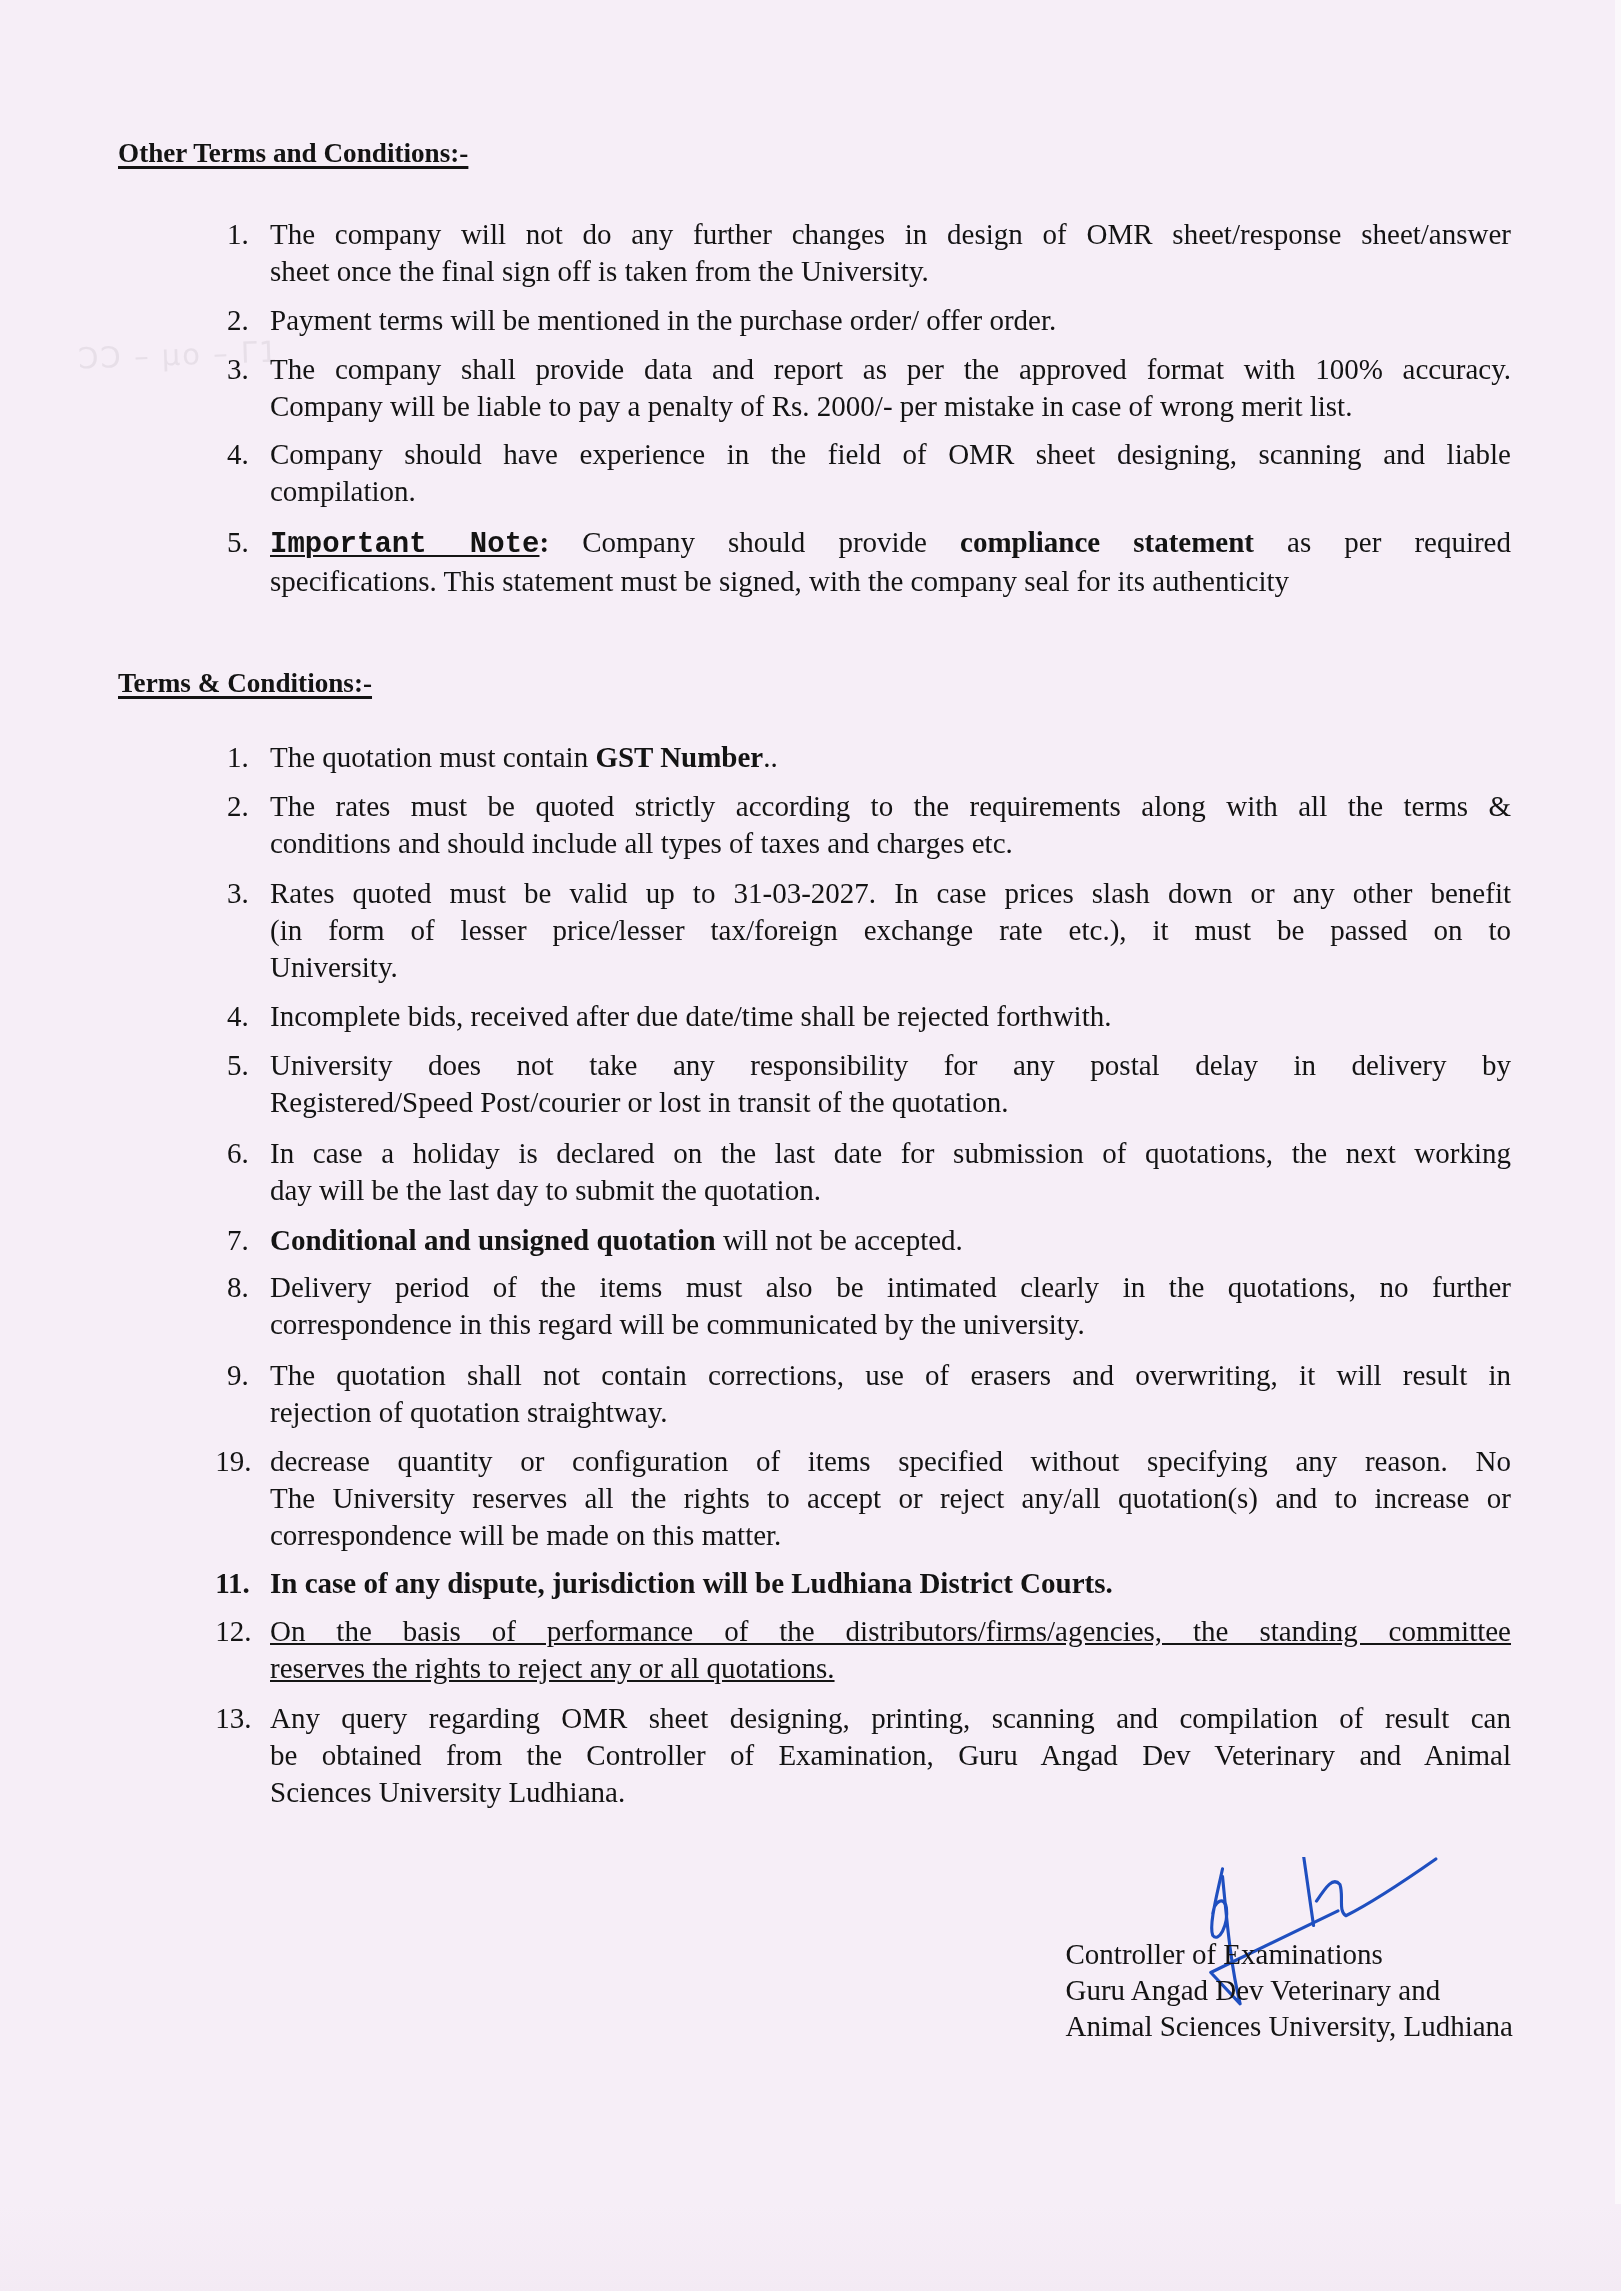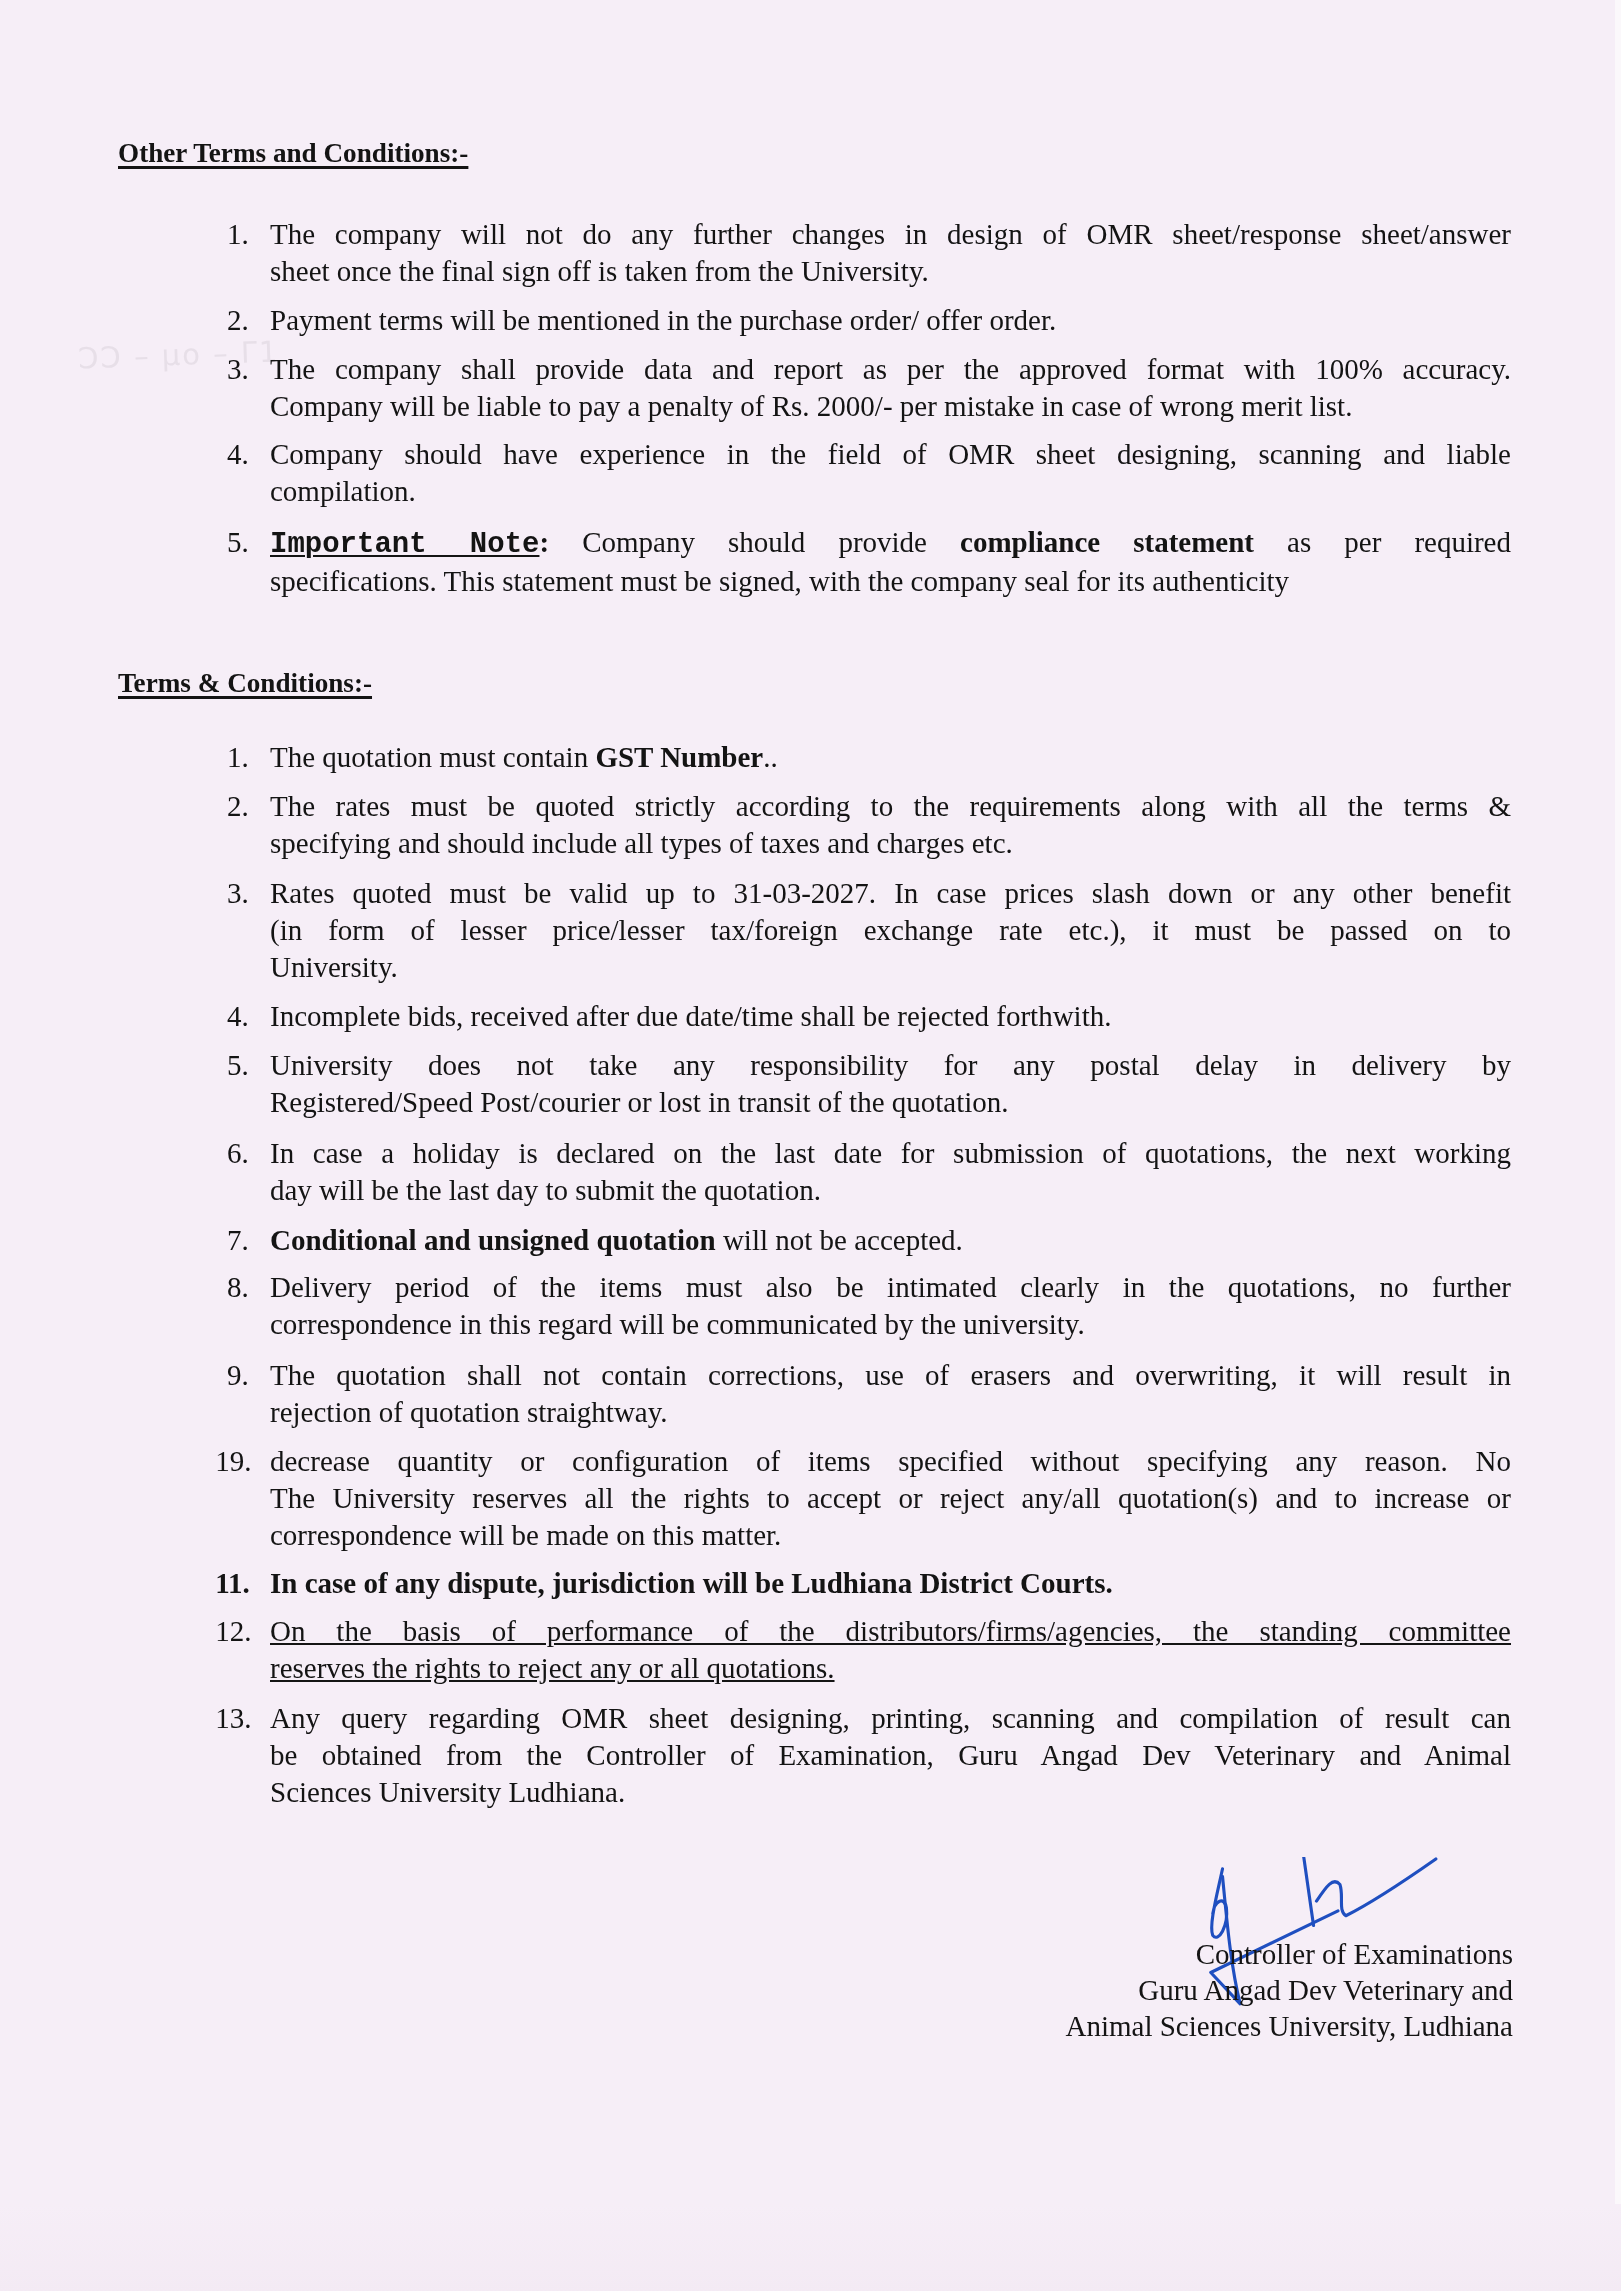--- a/index.html
+++ b/index.html
@@ -20,21 +20,21 @@
     transform: scaleX(0.97); transform-origin: left center;
   }
   .item { position: absolute; left: 227px; width: 1284px; font-size: 29px; line-height: 37px; }
   .item .num { position: absolute; left: 0; top: 0; width: 39px; }
   .item .num.two { left: -11.8px; }
   .item .text { margin-left: 43px; text-align: justify; text-align-last: left; }
   .item .line { display: block; white-space: nowrap; }
   .item .line.j { text-align: justify; text-align-last: justify; white-space: normal; }
   b { font-weight: bold; }
   u { text-decoration: underline; text-decoration-thickness: 2px; text-underline-offset: 2.9px; font-family: Liberation Mono, monospace; }
-  .sig-block { position: absolute; right: 108px; top: 1936px; text-align: right; font-size: 29px; line-height: 36px; }
+  .sig-block { position: absolute; right: 108px; top: 1936px; font-size: 29px; line-height: 36px; }
   .signature { position: absolute; left: 1201px; top: 1857px; width: 274px; height: 186px; }
 </style>
 </head>
 <body>
 
 <div class="page-edge-right"></div>
 <div class="page-edge-bottom"></div>
 <div class="bleed">ϽϽ – µo – Γ1</div>
 
 <div class="heading" style="top:137px;">Other Terms and Conditions:-</div>
@@ -80,21 +80,21 @@
     <div class="item" style="top: 739px;">
       <span class="num">1.</span>
       <div class="text">
         <span class="line"><span>The quotation must contain </span><b><span>GST Number</span></b><span>..</span></span>
       </div>
     </div>
     <div class="item" style="top: 788px;">
       <span class="num">2.</span>
       <div class="text">
         <span class="line j"><span>The rates must be quoted strictly according to the requirements along with all the terms &amp;</span></span>
-        <span class="line"><span>specifying and should include all types of taxes and charges etc.</span></span>
+        <span class="line"><span>conditions and should include all types of taxes and charges etc.</span></span>
       </div>
     </div>
     <div class="item" style="top: 875px;">
       <span class="num">3.</span>
       <div class="text">
         <span class="line j"><span>Rates quoted must be valid up to 31-03-2027. In case prices slash down or any other benefit</span></span>
         <span class="line j"><span>(in form of lesser price/lesser tax/foreign exchange rate etc.), it must be passed on to</span></span>
         <span class="line"><span>University.</span></span>
       </div>
     </div>

